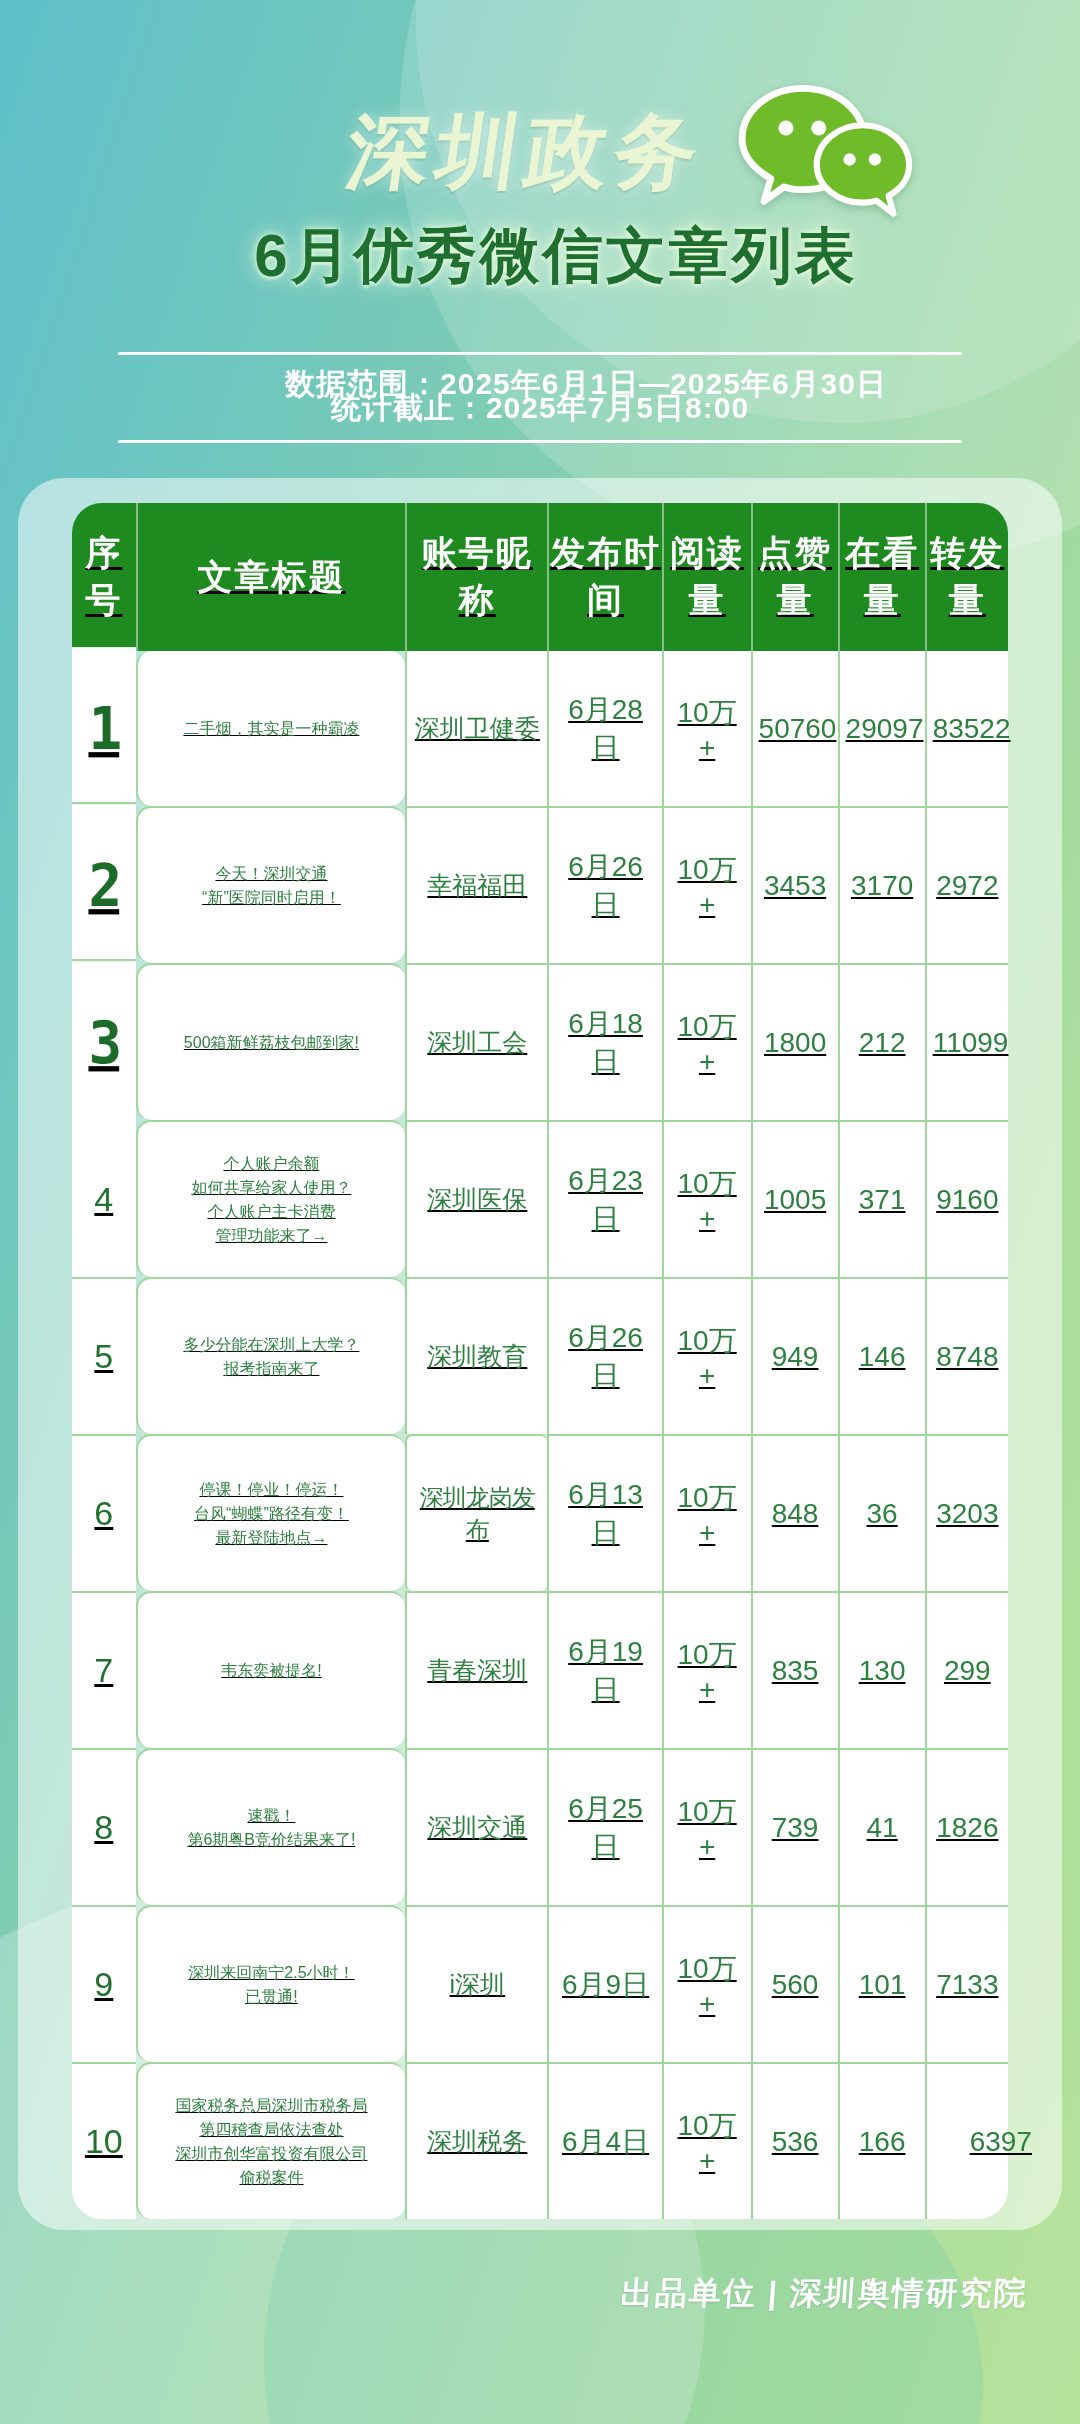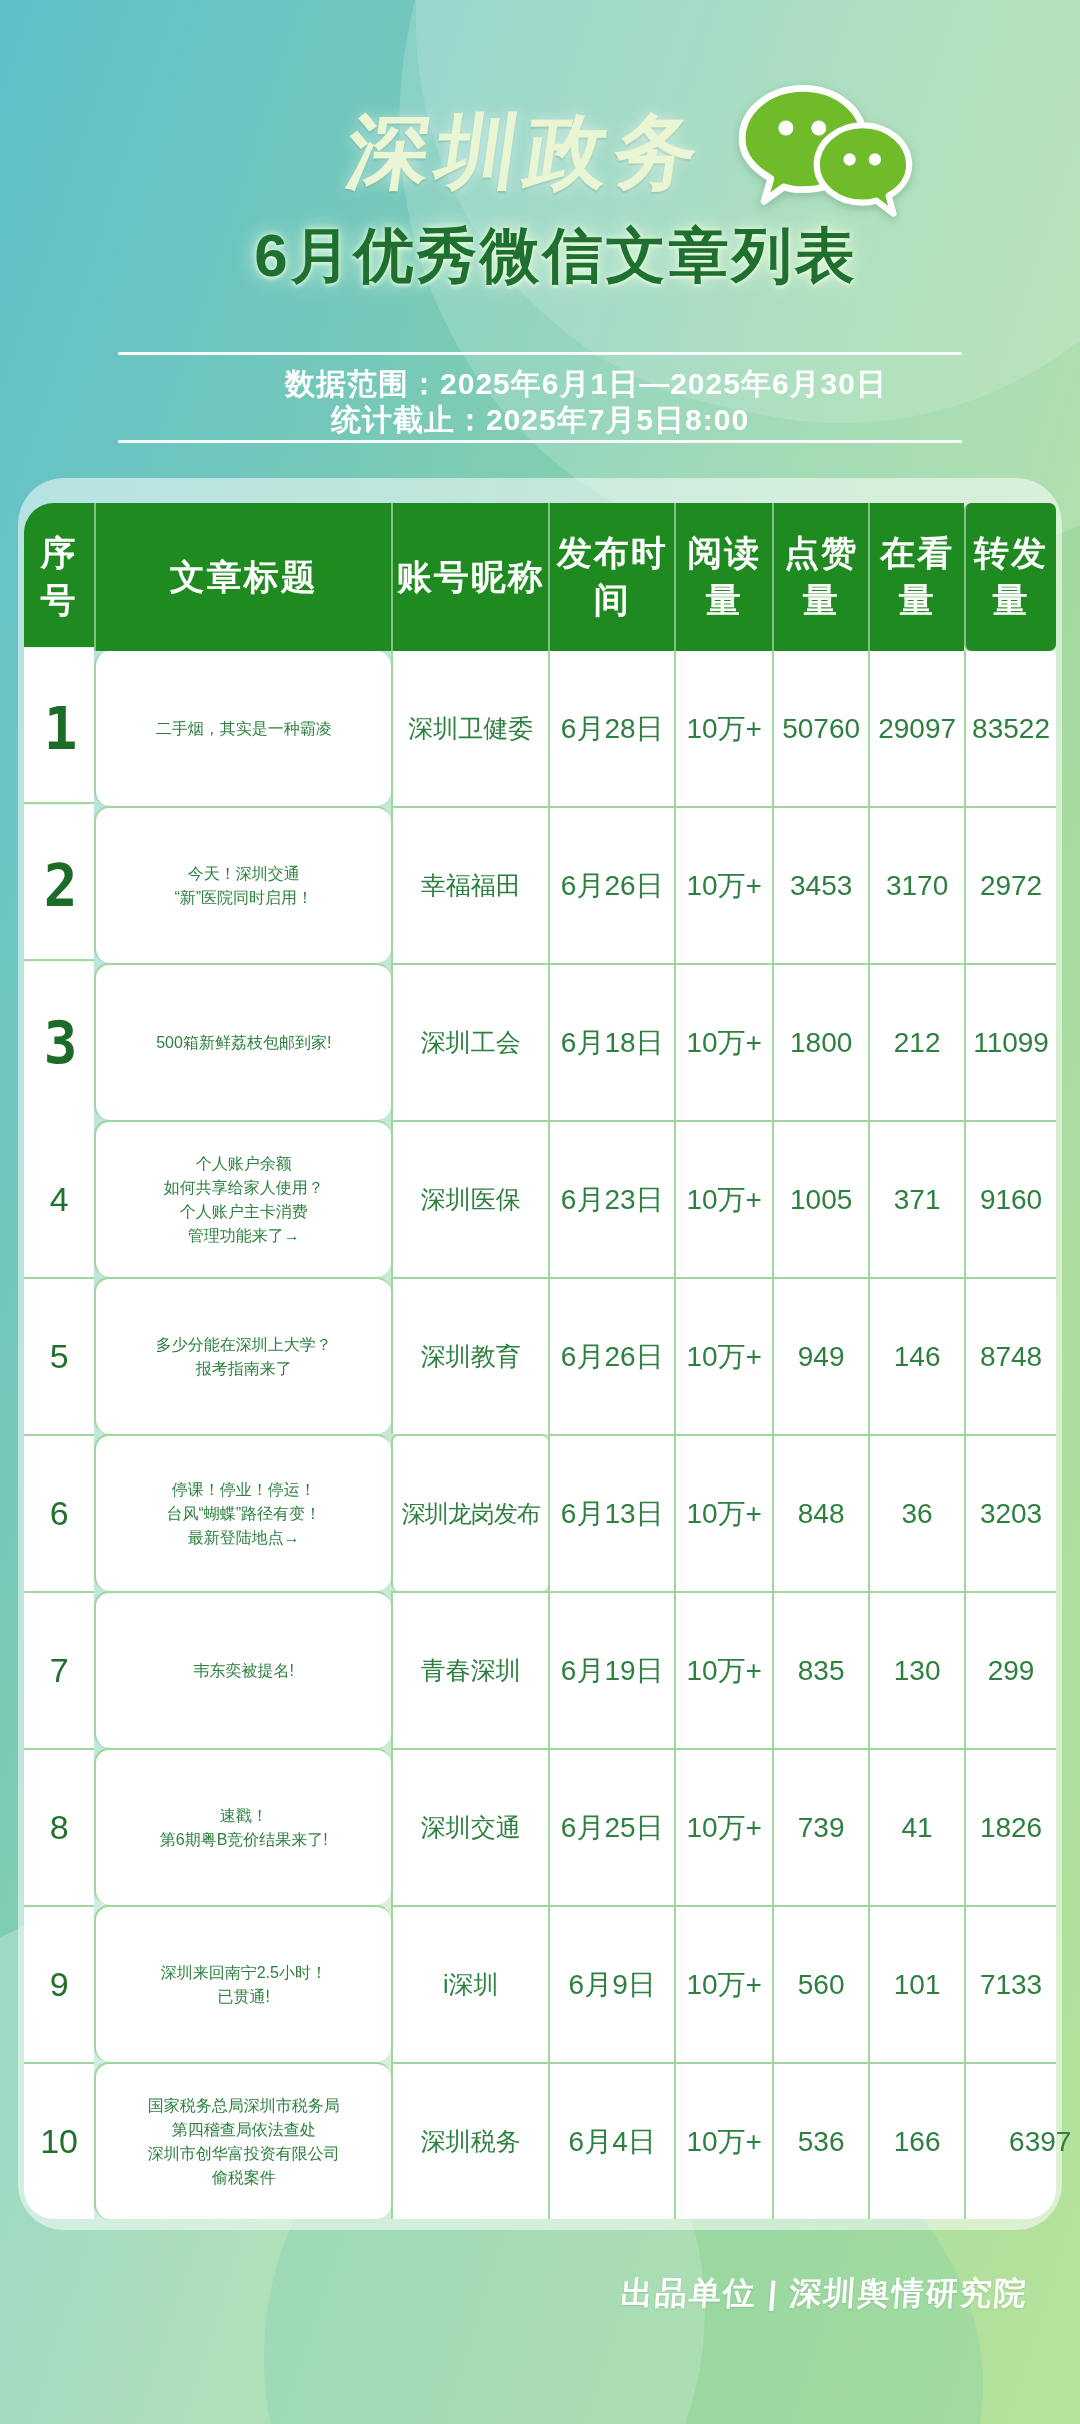--- a/index.html
+++ b/index.html
@@ -24,32 +24,32 @@
   .brand{font-size:82px;font-weight:900;color:#eaf6d3;letter-spacing:7px;
     transform:skewX(-8deg);text-shadow:0 0 14px rgba(255,255,255,.5),0 2px 2px rgba(40,110,60,.25);}
   .wechat-icon{width:178px;height:150px;filter:drop-shadow(0 3px 4px rgba(30,90,40,.25));}
   .main-title{position:absolute;top:216px;left:16px;width:100%;text-align:center;
     font-size:60px;font-weight:900;color:#1e6f30;letter-spacing:3px;
     text-shadow:0 0 6px rgba(236,255,222,.95),0 0 22px rgba(236,255,222,.9),0 3px 2px rgba(255,255,255,.35);}
   .rule{position:absolute;left:118px;width:844px;height:3px;background:#ffffff;border-radius:2px;opacity:.95;}
   .rule-1{top:352px;} .rule-2{top:440px;}
   .meta{position:absolute;left:0;width:100%;text-align:center;color:#ffffff;
     font-size:30px;font-weight:700;letter-spacing:1px;}
-  .meta-1{top:364px;margin-left:46px;} .meta-2{top:400px;}
+  .meta-1{top:364px;margin-left:46px;} .meta-2{top:388px;}
 
   
   .card{position:absolute;left:18px;top:478px;width:1044px;height:1752px;
     background:rgba(255,255,255,.52);border-radius:46px;}
   table.rank{border-collapse:separate;border-spacing:0;table-layout:fixed;
-    width:1032px;margin:25px auto 0 auto;}
+    width:936px;margin:25px auto 0 auto;text-decoration:underline;}
   th{background:#1f8a1f;color:#ffffff;font-size:35px;font-weight:700;height:148px;
     font-family:"Liberation Serif","DejaVu Serif",serif;letter-spacing:2px;
     border-left:2px solid rgba(255,255,255,.45);padding:0;}
   th:first-child{border-left:none;border-top-left-radius:30px;}
-  th:last-child{border-top-right-radius:30px;border-radius:7px;}
+  th:last-child{border-top-right-radius:30px;}
   td{background:#ffffff;color:#2e8040;text-align:center;vertical-align:middle;
     height:155px;padding:0 6px;border-left:2px solid #9fd69b;border-top:2px solid #9fd69b;}
   tbody tr:first-child td{border-top:none;}
   td:first-child{border-left:none;}
   tbody tr:last-child td:first-child{border-bottom-left-radius:30px;}
   tbody tr:last-child td:last-child{border-bottom-right-radius:30px;padding-left:43px;}
   td.c-no{font-size:34px;font-weight:400;color:#21702c;}
   td.c-no.digital{font-family:"DejaVu Sans Mono","Liberation Mono",monospace;
     font-size:56px;font-weight:900;color:#1d6b29;letter-spacing:-3px;transform:scaleY(1.05);}
   td.c-title{font-size:16px;line-height:1.5;white-space:pre-line;border-radius:15px;}

